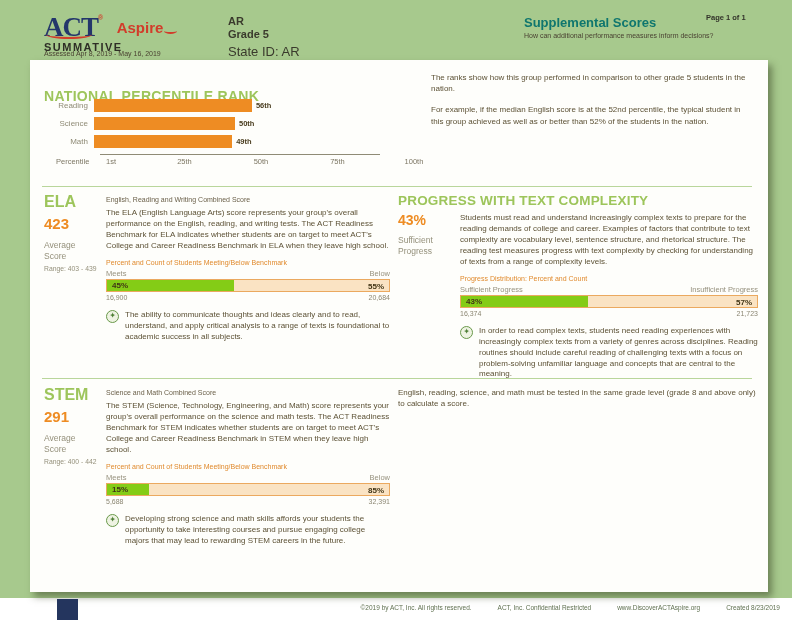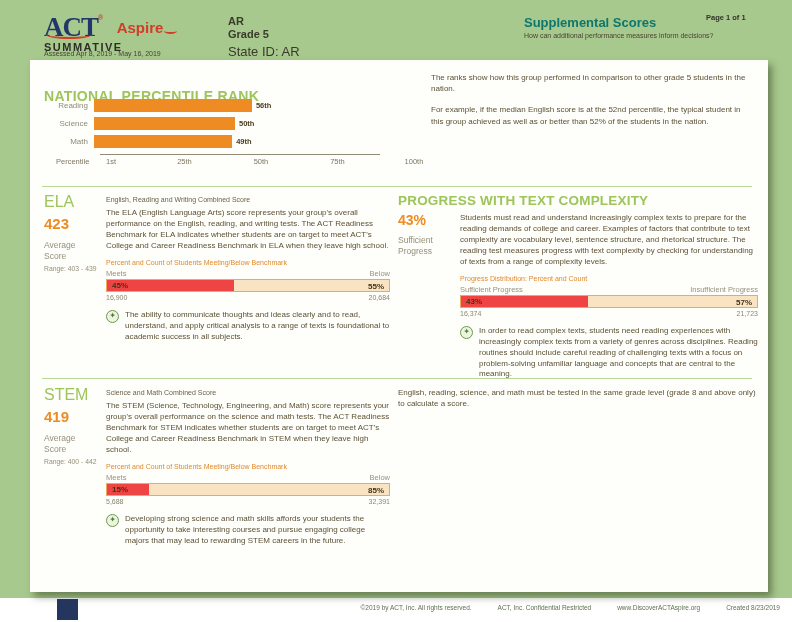--- a/index.html
+++ b/index.html
@@ -48,32 +48,32 @@
   .npr-ticks { position:relative; margin-left:64px; width:306px; height:10px; margin-top:2px; }
   .npr-tick { position:absolute; top:0; transform:translateX(-50%); font-size:7.5px; color:#7d7764; }
   .npr-tick.first { transform:none; }
   .percentile-label { position:absolute; left:-52px; top:0; font-size:7.5px; color:#7d7764; }
 
   .npr-notes { left:368px; top:12px; width:356px; font-size:8px; color:#5c5135; line-height:1.4; }
   .npr-notes p { margin-bottom:10px;margin-left:33px; }
 
   
   .sidebar { width:60px; }
-  .sec-title { font-size:16px; font-weight:normal; color:#9dc55b; }
+  .sec-title { font-size:16px; font-weight:bold; color:#9dc55b; }
   .sec-score { font-size:15px; font-weight:bold; color:#ee8c23; margin-top:4px; }
   .sec-avg { font-size:8.5px; color:#94907b; margin-top:8px; width:42px; line-height:1.3; }
   .sec-range { font-size:6.8px; color:#94907b; margin-top:3px; }
 
   .main-col { width:284px; }
   .subhead { font-size:7px; color:#6b604a; margin-bottom:4px; }
   .desc { font-size:8px; color:#5c5135; line-height:1.38; }
   .bar-title { font-size:7px; color:#e08a2e; margin-top:8px; margin-bottom:3px; }
   .bar-heads { display:flex; justify-content:space-between; font-size:7.5px; color:#97927f; margin-bottom:1px; }
   .stackbar { position:relative; height:13px; border:1px solid #eba95f; background:#fae3c3; display:flex; }
-  .seg { background:#ef4444; display:flex; align-items:center; height:100%; }
+  .seg { background:#84cc16; display:flex; align-items:center; height:100%; }
   .seg-label { font-size:8px; font-weight:bold; color:#413516; padding-left:5px; white-space:nowrap; }
   .right-label { position:absolute; right:5px; top:50%; transform:translateY(-50%);
                  font-size:8px; font-weight:bold; color:#413516; }
   .bar-counts { display:flex; justify-content:space-between; font-size:7px; color:#8b8672; margin-top:2px; }
   .note { display:flex; margin-top:9px; }
   .note-icon { flex:0 0 13px; width:13px; height:13px; border-radius:50%; border:1.5px solid #69994a;
                background:#eef3e2; color:#4e7f35; font-size:8px; line-height:10px; text-align:center; margin-right:6px; }
   .note-text { font-size:8px; color:#5c5135; line-height:1.35; }
 
   
@@ -214,21 +214,21 @@
           <span class="note-icon">✦</span>
           <span class="note-text">In order to read complex texts, students need reading experiences with increasingly complex texts from a variety of genres across disciplines. Reading routines should include careful reading of challenging texts with a focus on problem-solving unfamiliar language and concepts that are central to the meaning.</span>
         </div>
       </div>
     </div>
 
     <div class="divider" style="top:318px;"></div>
 
     <div class="abs sidebar" style="left:14px; top:326px;">
       <div class="sec-title">STEM</div>
-      <div class="sec-score">419</div>
+      <div class="sec-score">291</div>
       <div class="sec-avg">Average Score</div>
       <div class="sec-range">Range: 400 - 442</div>
     </div>
 
     <div class="abs main-col" style="left:76px; top:329px;">
       <div class="subhead">Science and Math Combined Score</div>
       <div class="desc">The STEM (Science, Technology, Engineering, and Math) score represents your group's overall performance on the science and math tests. The ACT Readiness Benchmark for STEM indicates whether students are on target to meet ACT's College and Career Readiness Benchmark in STEM when they leave high school.</div>
       <div class="bar-title">Percent and Count of Students Meeting/Below Benchmark</div>
       <div class="bar-heads">
         <span>Meets</span>

